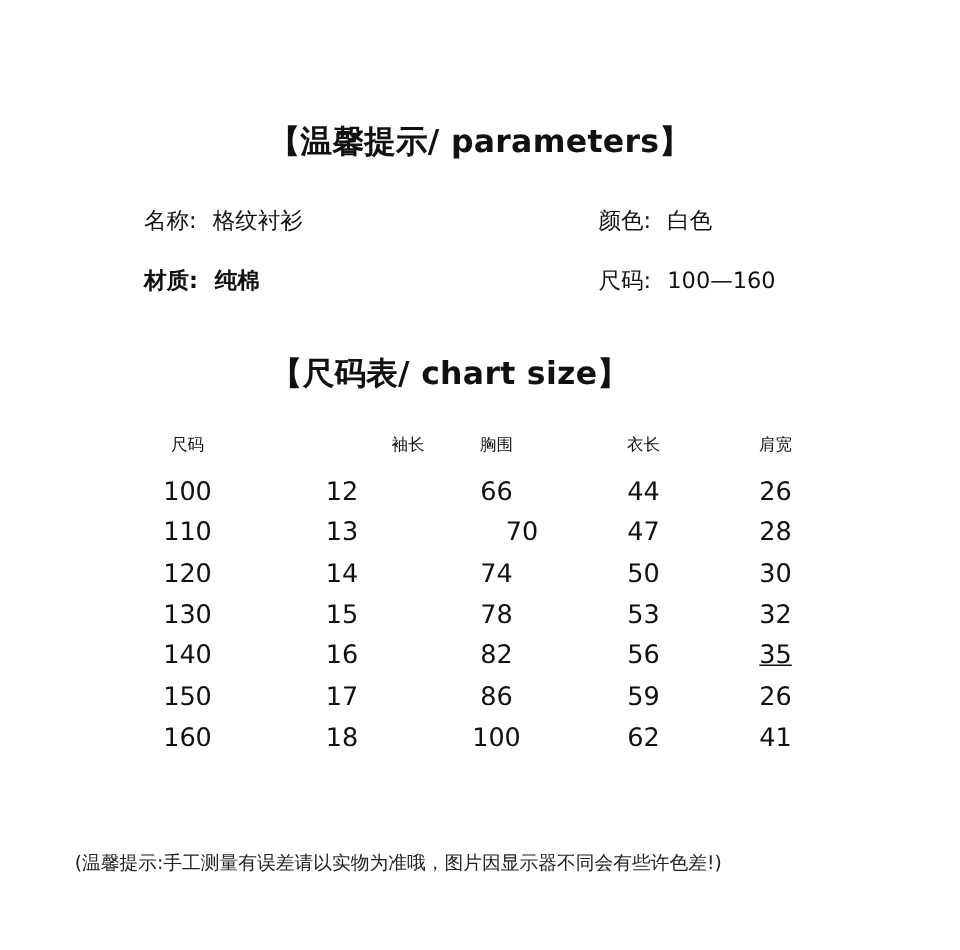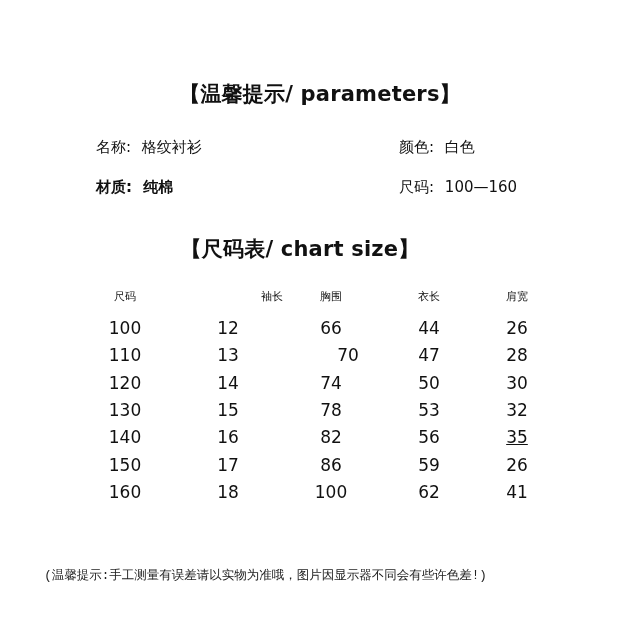--- a/index.html
+++ b/index.html
@@ -97,15 +97,15 @@
       </div>
       <div>
         <div class="cell td" style="left: 125px; top: 481.8px;">160</div>
         <div class="cell td" style="left: 228px; top: 481.8px;">18</div>
         <div class="cell td" style="left: 331px; top: 481.8px;">100</div>
         <div class="cell td" style="left: 429px; top: 481.8px;">62</div>
         <div class="cell td" style="left: 517px; top: 481.8px;">41</div>
       </div>
     </div>
 
-  <div class="abs note" style="left:0; width:531px; text-align:center; top:567px;font-family:Liberation Mono, monospace;">(温馨提示:手工测量有误差请以实物为准哦，图片因显示器不同会有些许色差!)</div>
+  <div class="abs note" style="left:0; width:531px; text-align:center; top:567px;">(温馨提示:手工测量有误差请以实物为准哦，图片因显示器不同会有些许色差!)</div>
 
 </div>
 
 </body></html>

